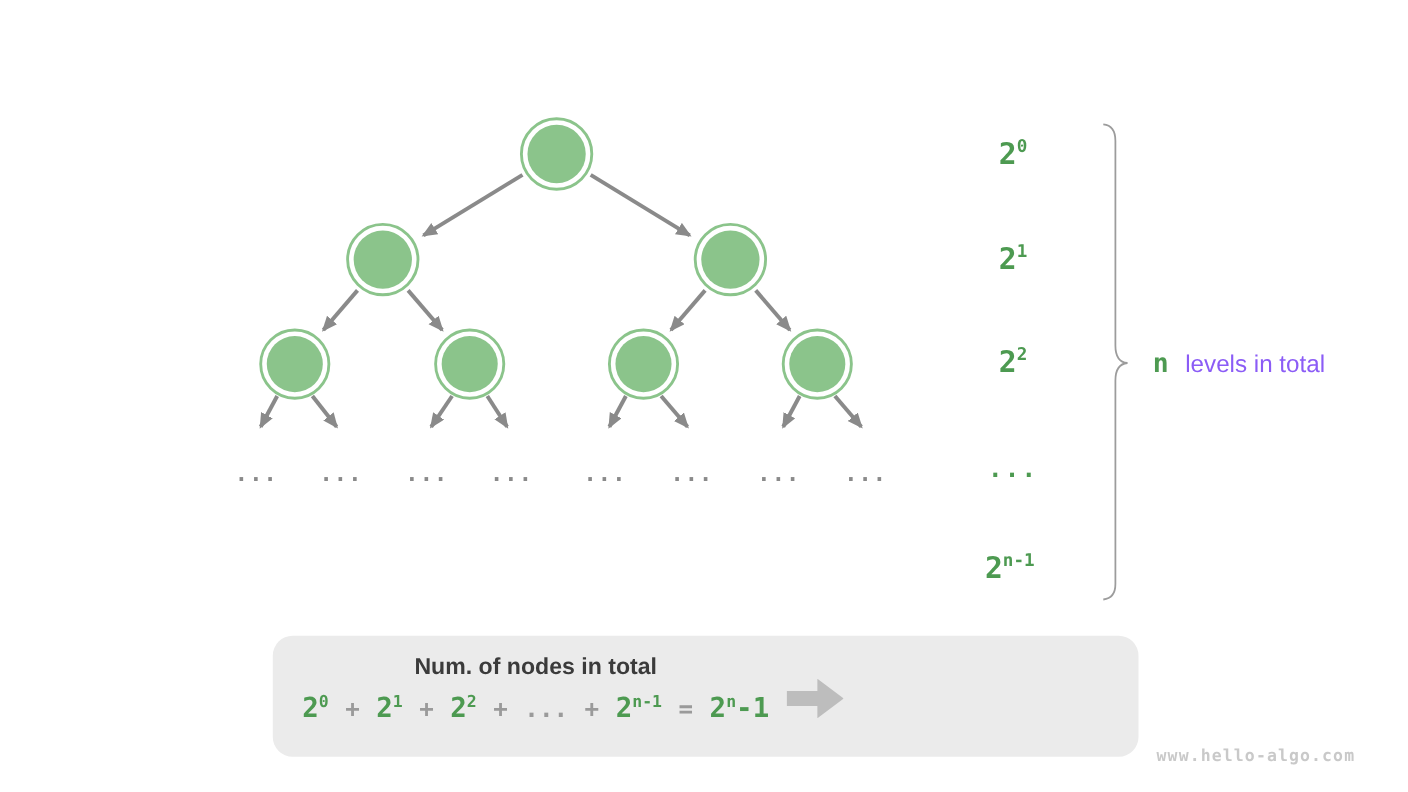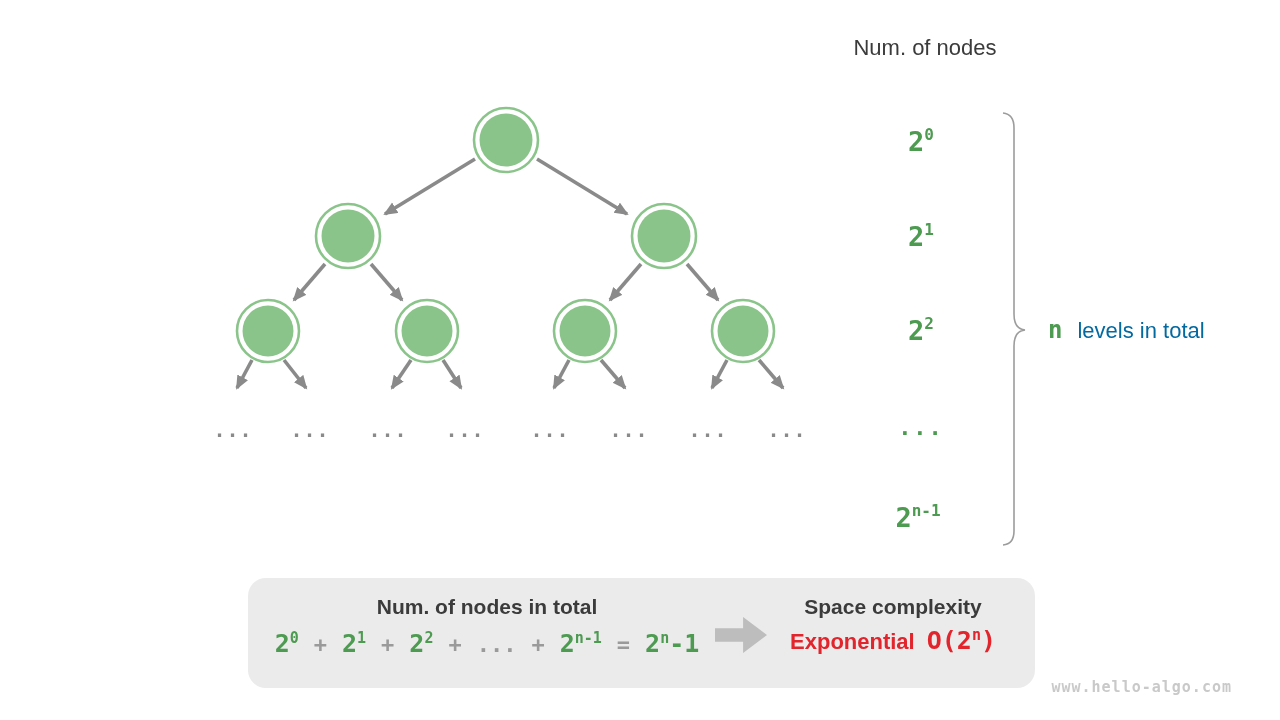--- a/index.html
+++ b/index.html
@@ -35,21 +35,21 @@
   }
 
   
   .brace-annotation {
     position:absolute; left:1048px; top:330px; transform:translateY(-50%);
     display:flex; align-items:baseline; gap:15px; white-space:nowrap;
   }
   .brace-annotation .n {
     color:#4d9a51; font-family:"DejaVu Sans Mono", monospace; font-weight:bold; font-size:24px;
   }
-  .brace-annotation .rest { color:#0369a1; font-size:22px; font-weight:500; }
+  .brace-annotation .rest { color:#8b5cf6; font-size:22px; font-weight:500; }
 
   
   .summary-box {
     position:absolute; left:248px; top:578px; width:787px; height:110px;
     background:#ebebeb; border-radius:18px;
   }
   .box-left { position:absolute; left:0; top:0; width:478px; text-align:center; }
   .box-right { position:absolute; left:520px; top:0; width:250px; text-align:center; }
   .box-title { margin-top:17px; color:#3b3b3b; font-size:21px; font-weight:bold; white-space:nowrap; }
   .formula {
@@ -136,21 +136,20 @@
       <g>
         <circle cx="743" cy="331" r="31" fill="#ffffff" stroke="#8bc48b" stroke-width="2.6"></circle>
         <circle cx="743" cy="331" r="25.5" fill="#8bc48b"></circle>
       </g>
     </g>
 
     <path d="M1003,113 Q1014,114 1014,128 L1014,314 Q1014,329 1025,330 Q1014,331 1014,346 L1014,531 Q1014,544 1003,545" fill="none" stroke="#9c9c9c" stroke-width="1.6"></path>
   </svg>
 
   <div class="col-header">
-    <div>Num. of nodes</div>
   </div>
 
   <div class="level-label" style="left:921px; top:141px"><span>2</span><sup>0</sup></div>
   <div class="level-label" style="left:921px; top:236px"><span>2</span><sup>1</sup></div>
   <div class="level-label" style="left:921px; top:330px"><span>2</span><sup>2</sup></div>
   <div class="level-label dots-label" style="left:921px; top:428px">...</div>
   <div class="level-label" style="left:918px; top:517px"><span>2</span><sup>n-1</sup></div>
 
   <div class="tree-dots" style="left:233px; top:430px">...</div>
   <div class="tree-dots" style="left:310px; top:430px">...</div>
@@ -179,24 +178,17 @@
         <span class="op">...</span>
         <span class="op">+</span>
         <span><span>2</span><sup>n-1</sup></span>
         <span class="op">=</span>
         <span><span>2</span><sup>n</sup><span>-1</span></span>
       </div>
     </div>
 
     <div class="block-arrow"></div>
 
-    <div class="box-right">
-      <div class="box-title">Space complexity</div>
-      <div class="complexity">
-        <span class="word">Exponential</span>
-        <span class="o-notation"><span>O(2</span><sup>n</sup><span>)</span></span>
-      </div>
-    </div>
   </div>
 
   <div class="watermark">www.hello-algo.com</div>
 
 </div>
 
 </body></html>

